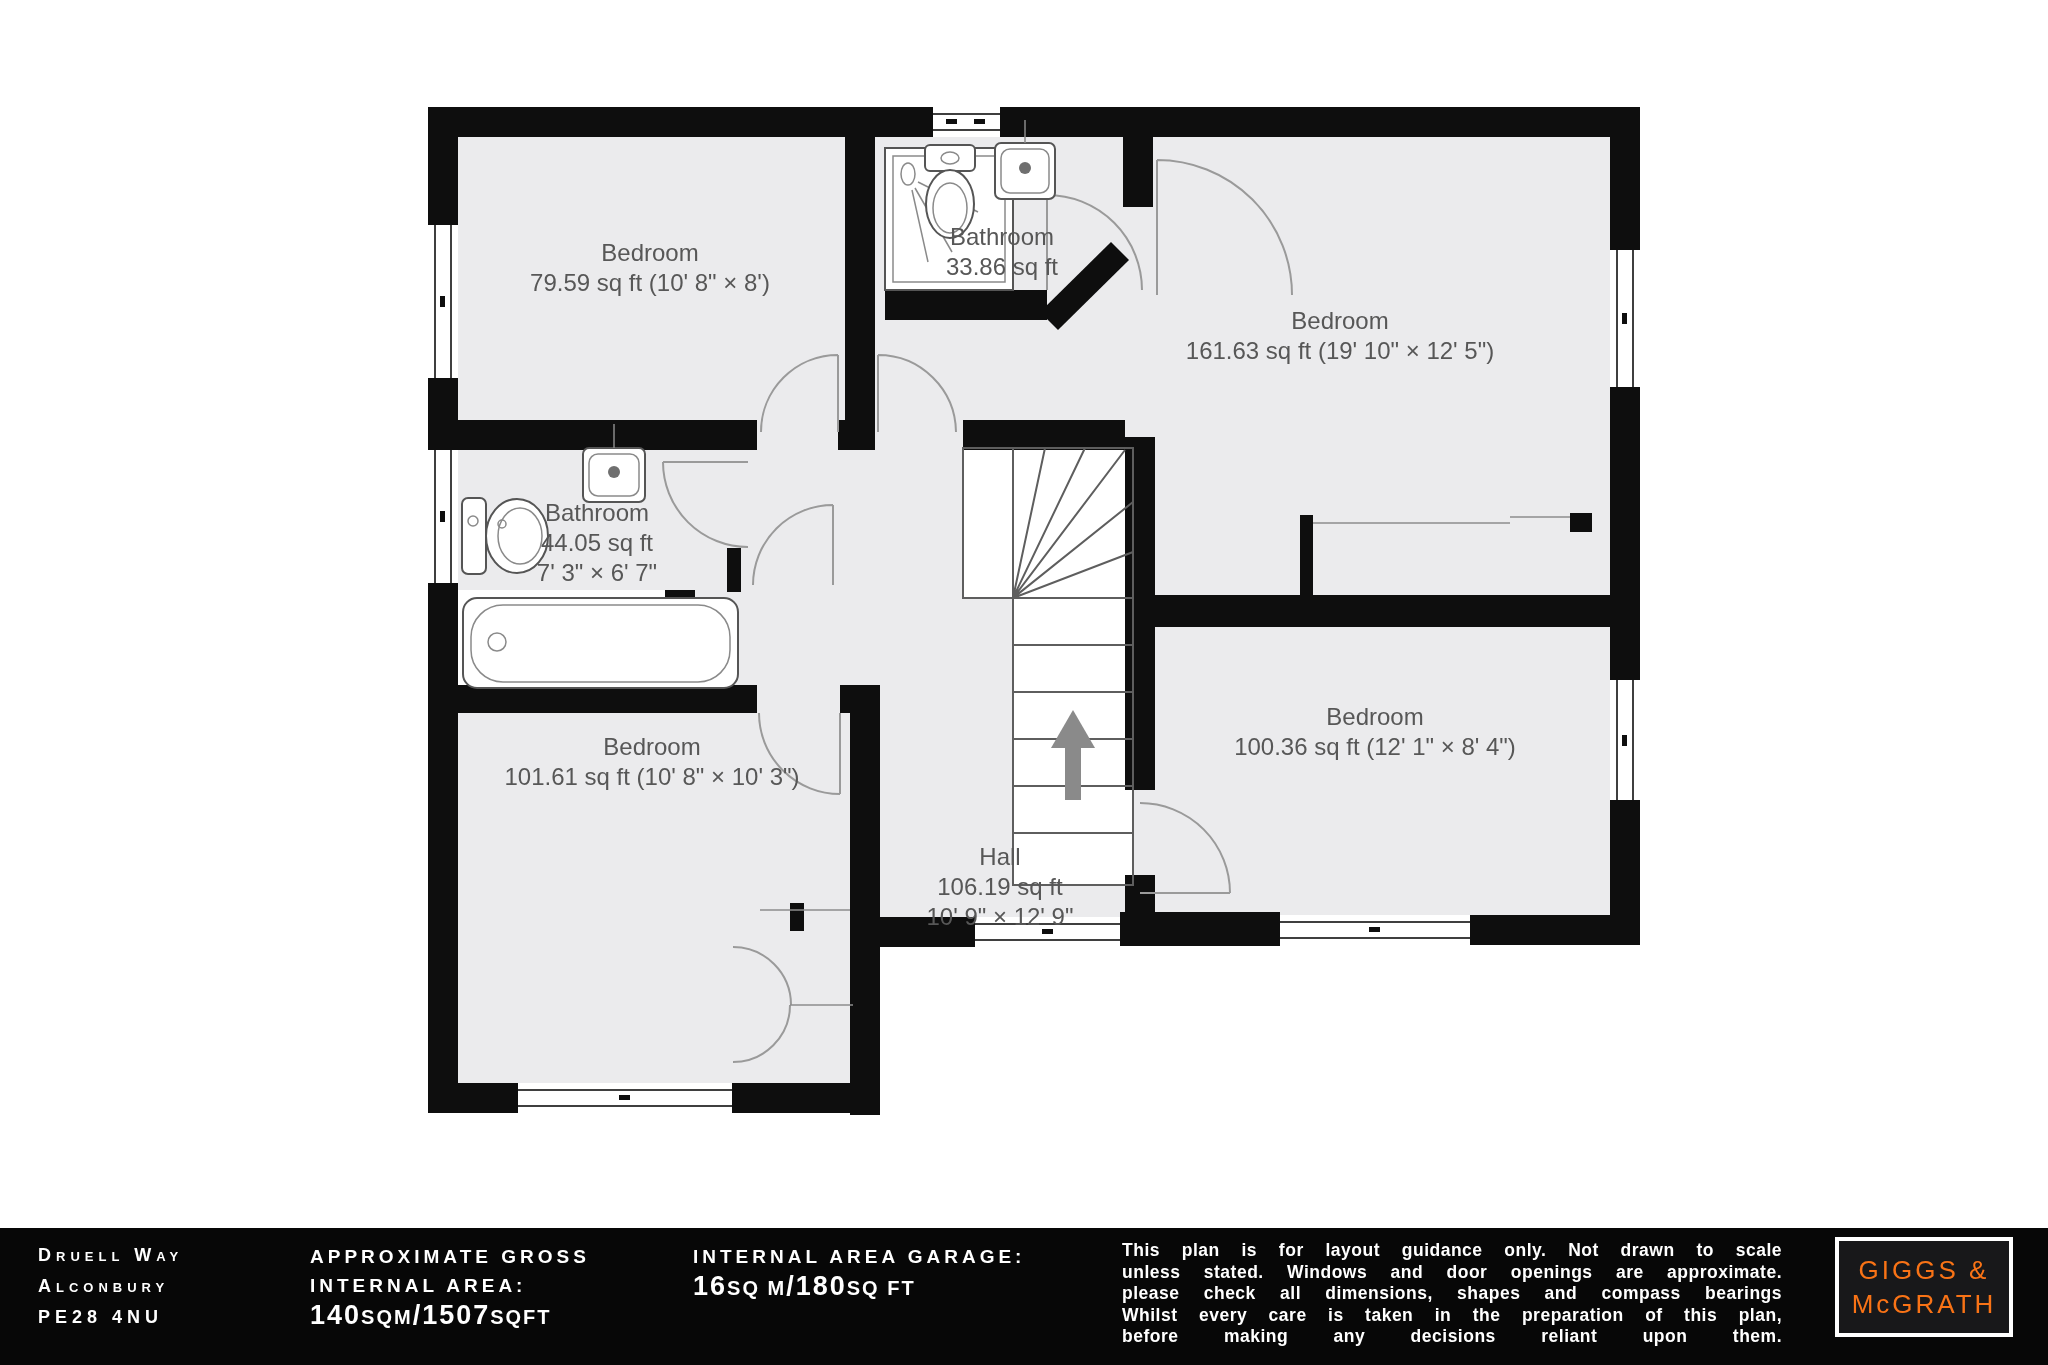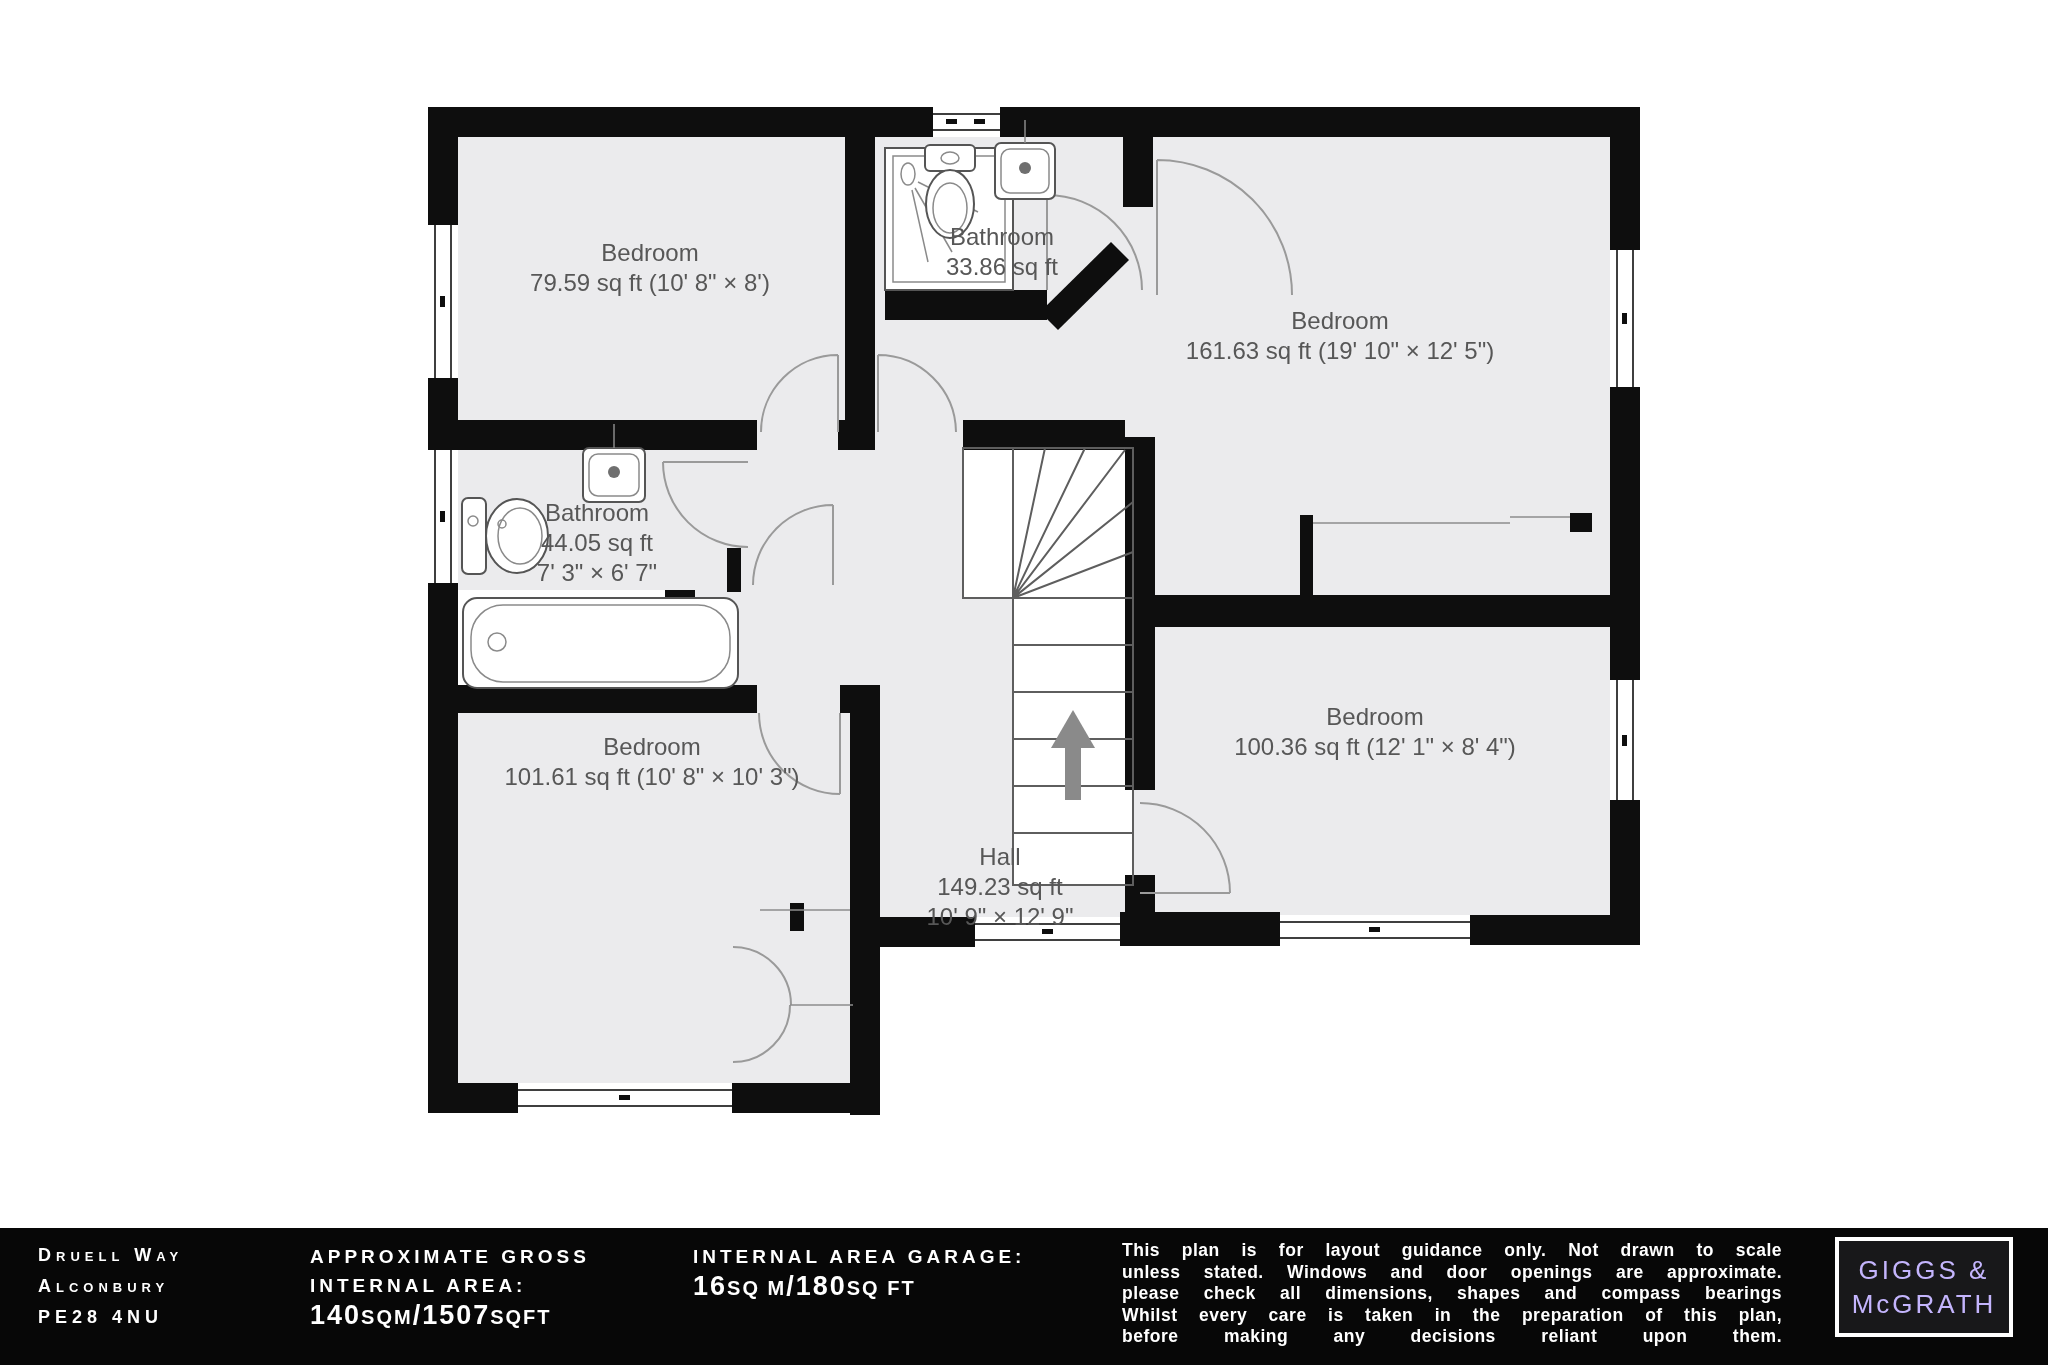--- a/index.html
+++ b/index.html
@@ -42,21 +42,21 @@
   .garage{left:693px;}
   .caps{font-size:19px;letter-spacing:4px;line-height:29px;font-weight:bold;text-transform:uppercase;}
   .valln{line-height:31px;font-weight:bold;letter-spacing:2px;}
   .num{font-size:27px;}
   .unit{font-size:20px;text-transform:uppercase;letter-spacing:2px;}
   .disclaimer{position:absolute;left:1122px;top:12px;width:660px;}
   .disclaimer div{font-size:17.5px;line-height:21.5px;font-weight:bold;letter-spacing:0.5px;
     text-align:justify;text-align-last:justify;}
   .logo{position:absolute;left:1835px;top:9px;width:170px;height:92px;border:4px solid #ffffff;
     background:var(--logo_bg);display:flex;flex-direction:column;align-items:center;justify-content:center;}
-  .logo div{font-size:26px;letter-spacing:3px;line-height:34px;color:#c4b5fd;}
+  .logo div{font-size:26px;letter-spacing:3px;line-height:34px;color:#f97316;}
 </style>
 </head>
 <body>
 
 <div class="page">
 
   <svg class="plan-svg" width="2048" height="1228" viewBox="0 0 2048 1228">
 
     <g>
       <rect class="floor" x="458" y="137" width="417" height="313"></rect>
@@ -249,21 +249,21 @@
     <div>Bathroom</div>
     <div>44.05 sq ft</div>
     <div>7' 3" × 6' 7"</div>
   </div>
   <div class="room-label" id="lbl-bed-bl">
     <div>Bedroom</div>
     <div>101.61 sq ft (10' 8" × 10' 3")</div>
   </div>
   <div class="room-label" id="lbl-hall">
     <div>Hall</div>
-    <div>149.23 sq ft</div>
+    <div>106.19 sq ft</div>
     <div>10' 9" × 12' 9"</div>
   </div>
   <div class="room-label" id="lbl-bed-r">
     <div>Bedroom</div>
     <div>100.36 sq ft (12' 1" × 8' 4")</div>
   </div>
 
   <div class="footer">
     <div class="addr">
       <div>Druell Way</div>

